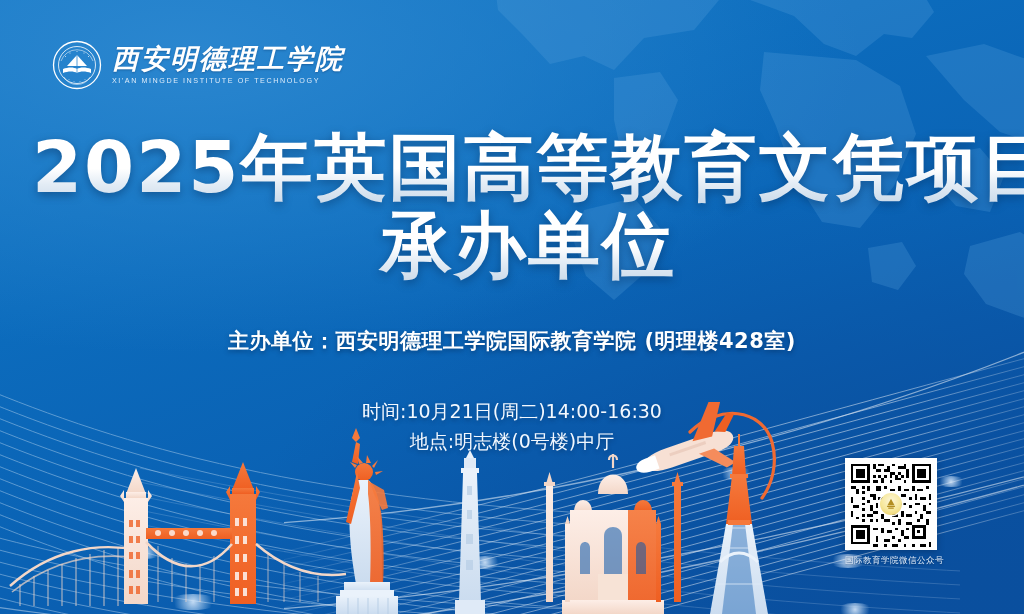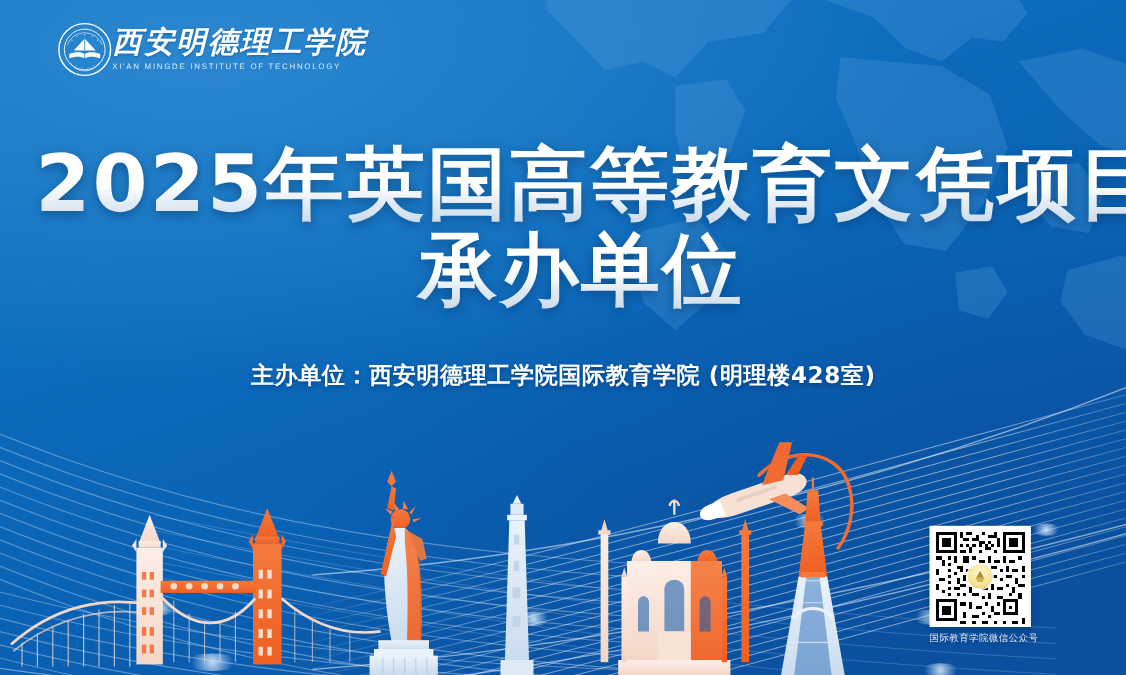--- a/index.html
+++ b/index.html
@@ -29,21 +29,21 @@
   .ribbons svg{position:absolute;display:block}
   .rb-left{left:-40px;bottom:-30px;width:640px;height:280px;opacity:.75}
   .rb-right{right:-20px;bottom:-10px;width:760px;height:300px;opacity:.85}
   .rb-mid{left:140px;bottom:-20px;width:820px;height:230px;opacity:.45}
 
   
   .blob{position:absolute;border-radius:50%;pointer-events:none;
         background:radial-gradient(circle,rgba(226,240,255,.85) 0%,rgba(200,225,250,.35) 45%,rgba(160,200,240,0) 72%);}
 
   
-  .logo{position:absolute;left:52px;top:20px;display:flex;align-items:center;gap:0;}
+  .logo{position:absolute;left:52px;top:40px;display:flex;align-items:center;gap:10px;}
   .logo-seal{width:50px;height:50px;flex:0 0 50px;}
   .logo-seal svg{width:100%;height:100%;display:block}
   .logo-txt{display:flex;flex-direction:column;justify-content:center;}
   .logo-cn{
     font-family:"DejaVu Serif","Liberation Serif",serif;
     font-weight:700;font-size:27px;line-height:1.05;color:#ffffff;
     letter-spacing:2px;font-style:italic;
     text-shadow:0 1px 2px rgba(0,40,90,.35);
     white-space:nowrap;
   }
@@ -88,21 +88,21 @@
 
   
   .plane{position:absolute;left:612px;top:402px;width:190px;height:100px;pointer-events:none;}
   .plane svg{width:100%;height:100%;display:block}
 
   
   .skyline{position:absolute;left:0;right:0;bottom:0;height:190px;pointer-events:none;}
   .skyline svg{width:100%;height:100%;display:block}
 
   
-  .qr-box{position:absolute;left:845px;top:478px;width:84px;text-align:center;}
+  .qr-box{position:absolute;left:845px;top:458px;width:84px;text-align:center;}
   .qr-img{
     width:92px;height:92px;background:#ffffff;position:relative;
     box-shadow:0 2px 7px rgba(0,25,60,.35);
   }
   .qr-img svg{width:100%;height:100%;display:block}
   .qr-logo{
     position:absolute;left:50%;top:50%;transform:translate(-50%,-50%);
     width:22px;height:22px;border-radius:50%;
     background:radial-gradient(circle at 50% 35%,#fdf6d8 0%,#f6e79a 55%,#e8c95e 100%);
     display:flex;align-items:center;justify-content:center;
@@ -261,20 +261,24 @@
 
   <div class="title-wrap">
     <div class="title-line">2025年英国高等教育文凭项目</div>
     <div class="title-line">承办单位</div>
   </div>
 
   <div class="orgs">
     <div class="org org-2">主办单位：西安明德理工学院国际教育学院 (明理楼428室)</div>
   </div>
 
+  <div class="meta">
+    <div class="meta-line">时间:10月21日(周二)14:00-16:30</div>
+    <div class="meta-line">地点:明志楼(0号楼)中厅</div>
+  </div>
 
   <div class="plane">
     <svg viewBox="0 0 190 100" xmlns="http://www.w3.org/2000/svg">
       <path d="M78 30 C106 2 150 6 160 40 C166 62 160 82 150 96" fill="none" stroke="#f06a32" stroke-width="3.2" stroke-linecap="round"></path>
       <g transform="rotate(-19 80 50)">
         <path d="M30 48 C30 42 40 38 56 38 L104 38 C116 38 124 42 124 48 C124 54 116 58 104 58 L56 58 C40 58 30 54 30 48 Z" fill="#f7e0d4"></path>
         <path d="M22 48 C22 44 27 41 34 41 L44 41 L44 55 L34 55 C27 55 22 52 22 48 Z" fill="#ffffff"></path>
         <path d="M84 40 L112 8 L124 10 L104 42 Z" fill="#f06a32"></path>
         <path d="M86 54 L108 76 L118 74 L102 54 Z" fill="#f58c5c"></path>
         <path d="M108 38 L126 24 L132 28 L118 42 Z" fill="#ef5f22"></path>

